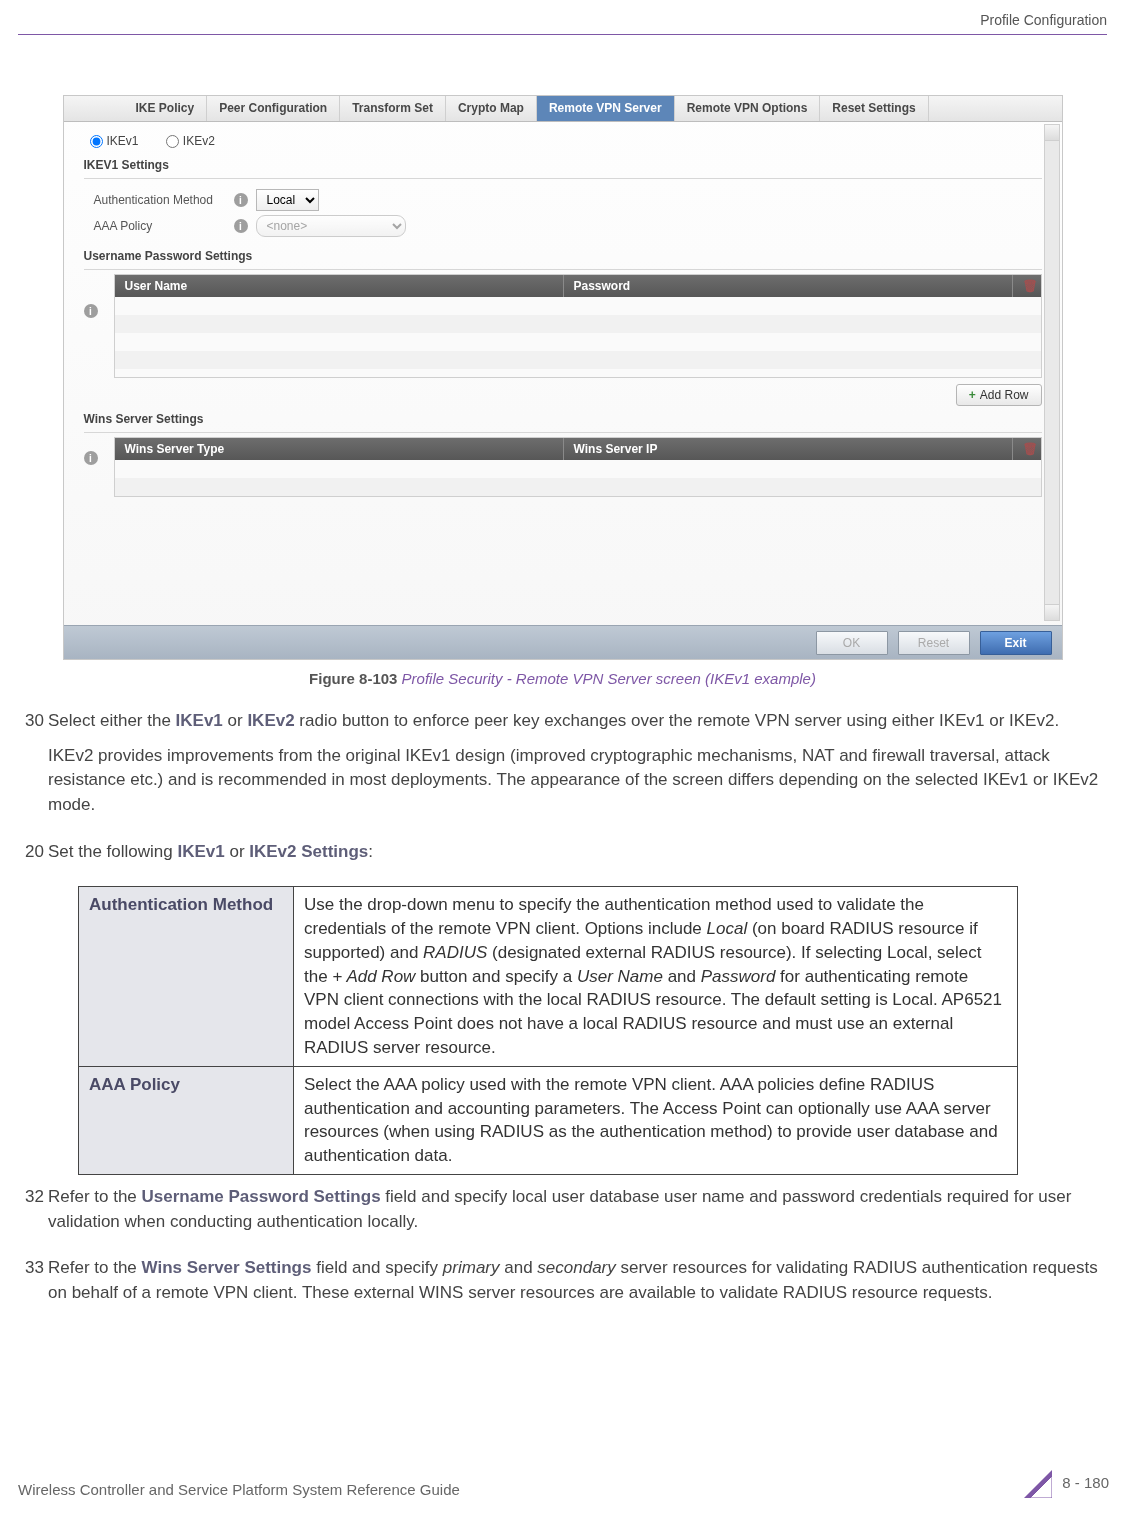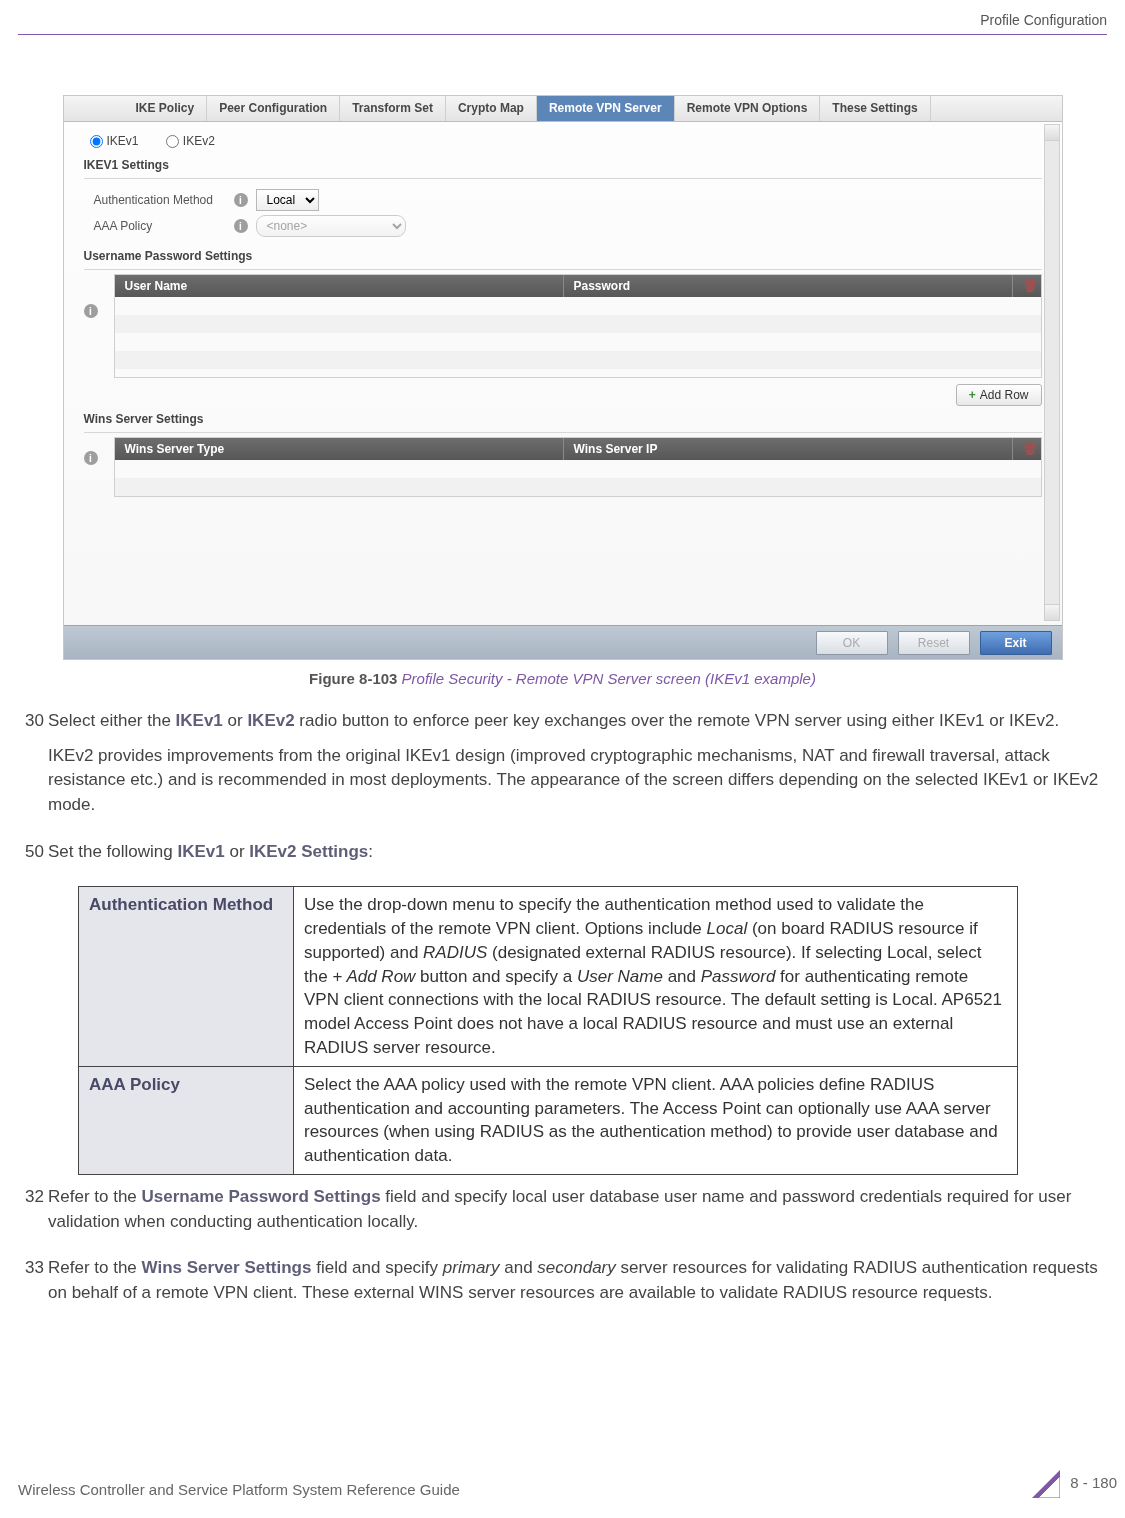--- a/index.html
+++ b/index.html
@@ -108,21 +108,21 @@
     font-size:17px; line-height:1.4;
   }
   table.settings td {
     border:1px solid #444; padding:6px 10px; vertical-align:top;
   }
   table.settings td.key {
     background:#e5e6eb; color:#4a4a66; font-weight:bold; width:215px;
   }
   
   .footer {
-    position:absolute; left:18px; right:8px; bottom:20px;
+    position:absolute; left:18px; right:16px; bottom:20px;
     display:flex; justify-content:space-between; align-items:flex-end;
     color:#666; font-size:15px;
   }
   .pg-icon {
     display:inline-block;
     vertical-align:middle;
     margin-right:6px;
   }
   .pg-icon svg { display:block; }
 </style>
@@ -135,21 +135,21 @@
 
 <div class="shot-wrap">
 <div class="shot">
   <div class="tabs">
     <div class="tab">IKE Policy</div>
     <div class="tab">Peer Configuration</div>
     <div class="tab">Transform Set</div>
     <div class="tab">Crypto Map</div>
     <div class="tab sel">Remote VPN Server</div>
     <div class="tab">Remote VPN Options</div>
-    <div class="tab">These Settings</div>
+    <div class="tab">Reset Settings</div>
   </div>
   <div class="sbody">
     <div class="radio-row">
       <label><input type="radio" checked="" style=""><span>IKEv1</span></label>
       <label><input type="radio" style=""><span>IKEv2</span></label>
     </div>
 
     <div class="sect-title">IKEV1 Settings</div>
     <div style="border-top:1px solid #d7d7d7; padding:6px 10px 4px;">
       <div class="row">
@@ -233,21 +233,21 @@
     <div class="num">30</div>
     <div class="para">
       <p>
         <span>Select either the </span><span class="bold-blue">IKEv1</span><span> or </span><span class="bold-blue">IKEv2</span><span> radio button to enforce peer key exchanges over the remote VPN server using either IKEv1 or IKEv2.</span>
       </p>
       <p>IKEv2 provides improvements from the original IKEv1 design (improved cryptographic mechanisms, NAT and firewall traversal, attack resistance etc.) and is recommended in most deployments. The appearance of the screen differs depending on the selected IKEv1 or IKEv2 mode.</p>
     </div>
   </div>
 
   <div class="step">
-    <div class="num">50</div>
+    <div class="num">20</div>
     <div class="para">
       <p>
         <span>Set the following </span><span class="bold-blue">IKEv1</span><span> or </span><span class="bold-blue">IKEv2 Settings</span><span>:</span>
       </p>
     </div>
   </div>
 </div>
 
 <table class="settings">
   <tbody>

